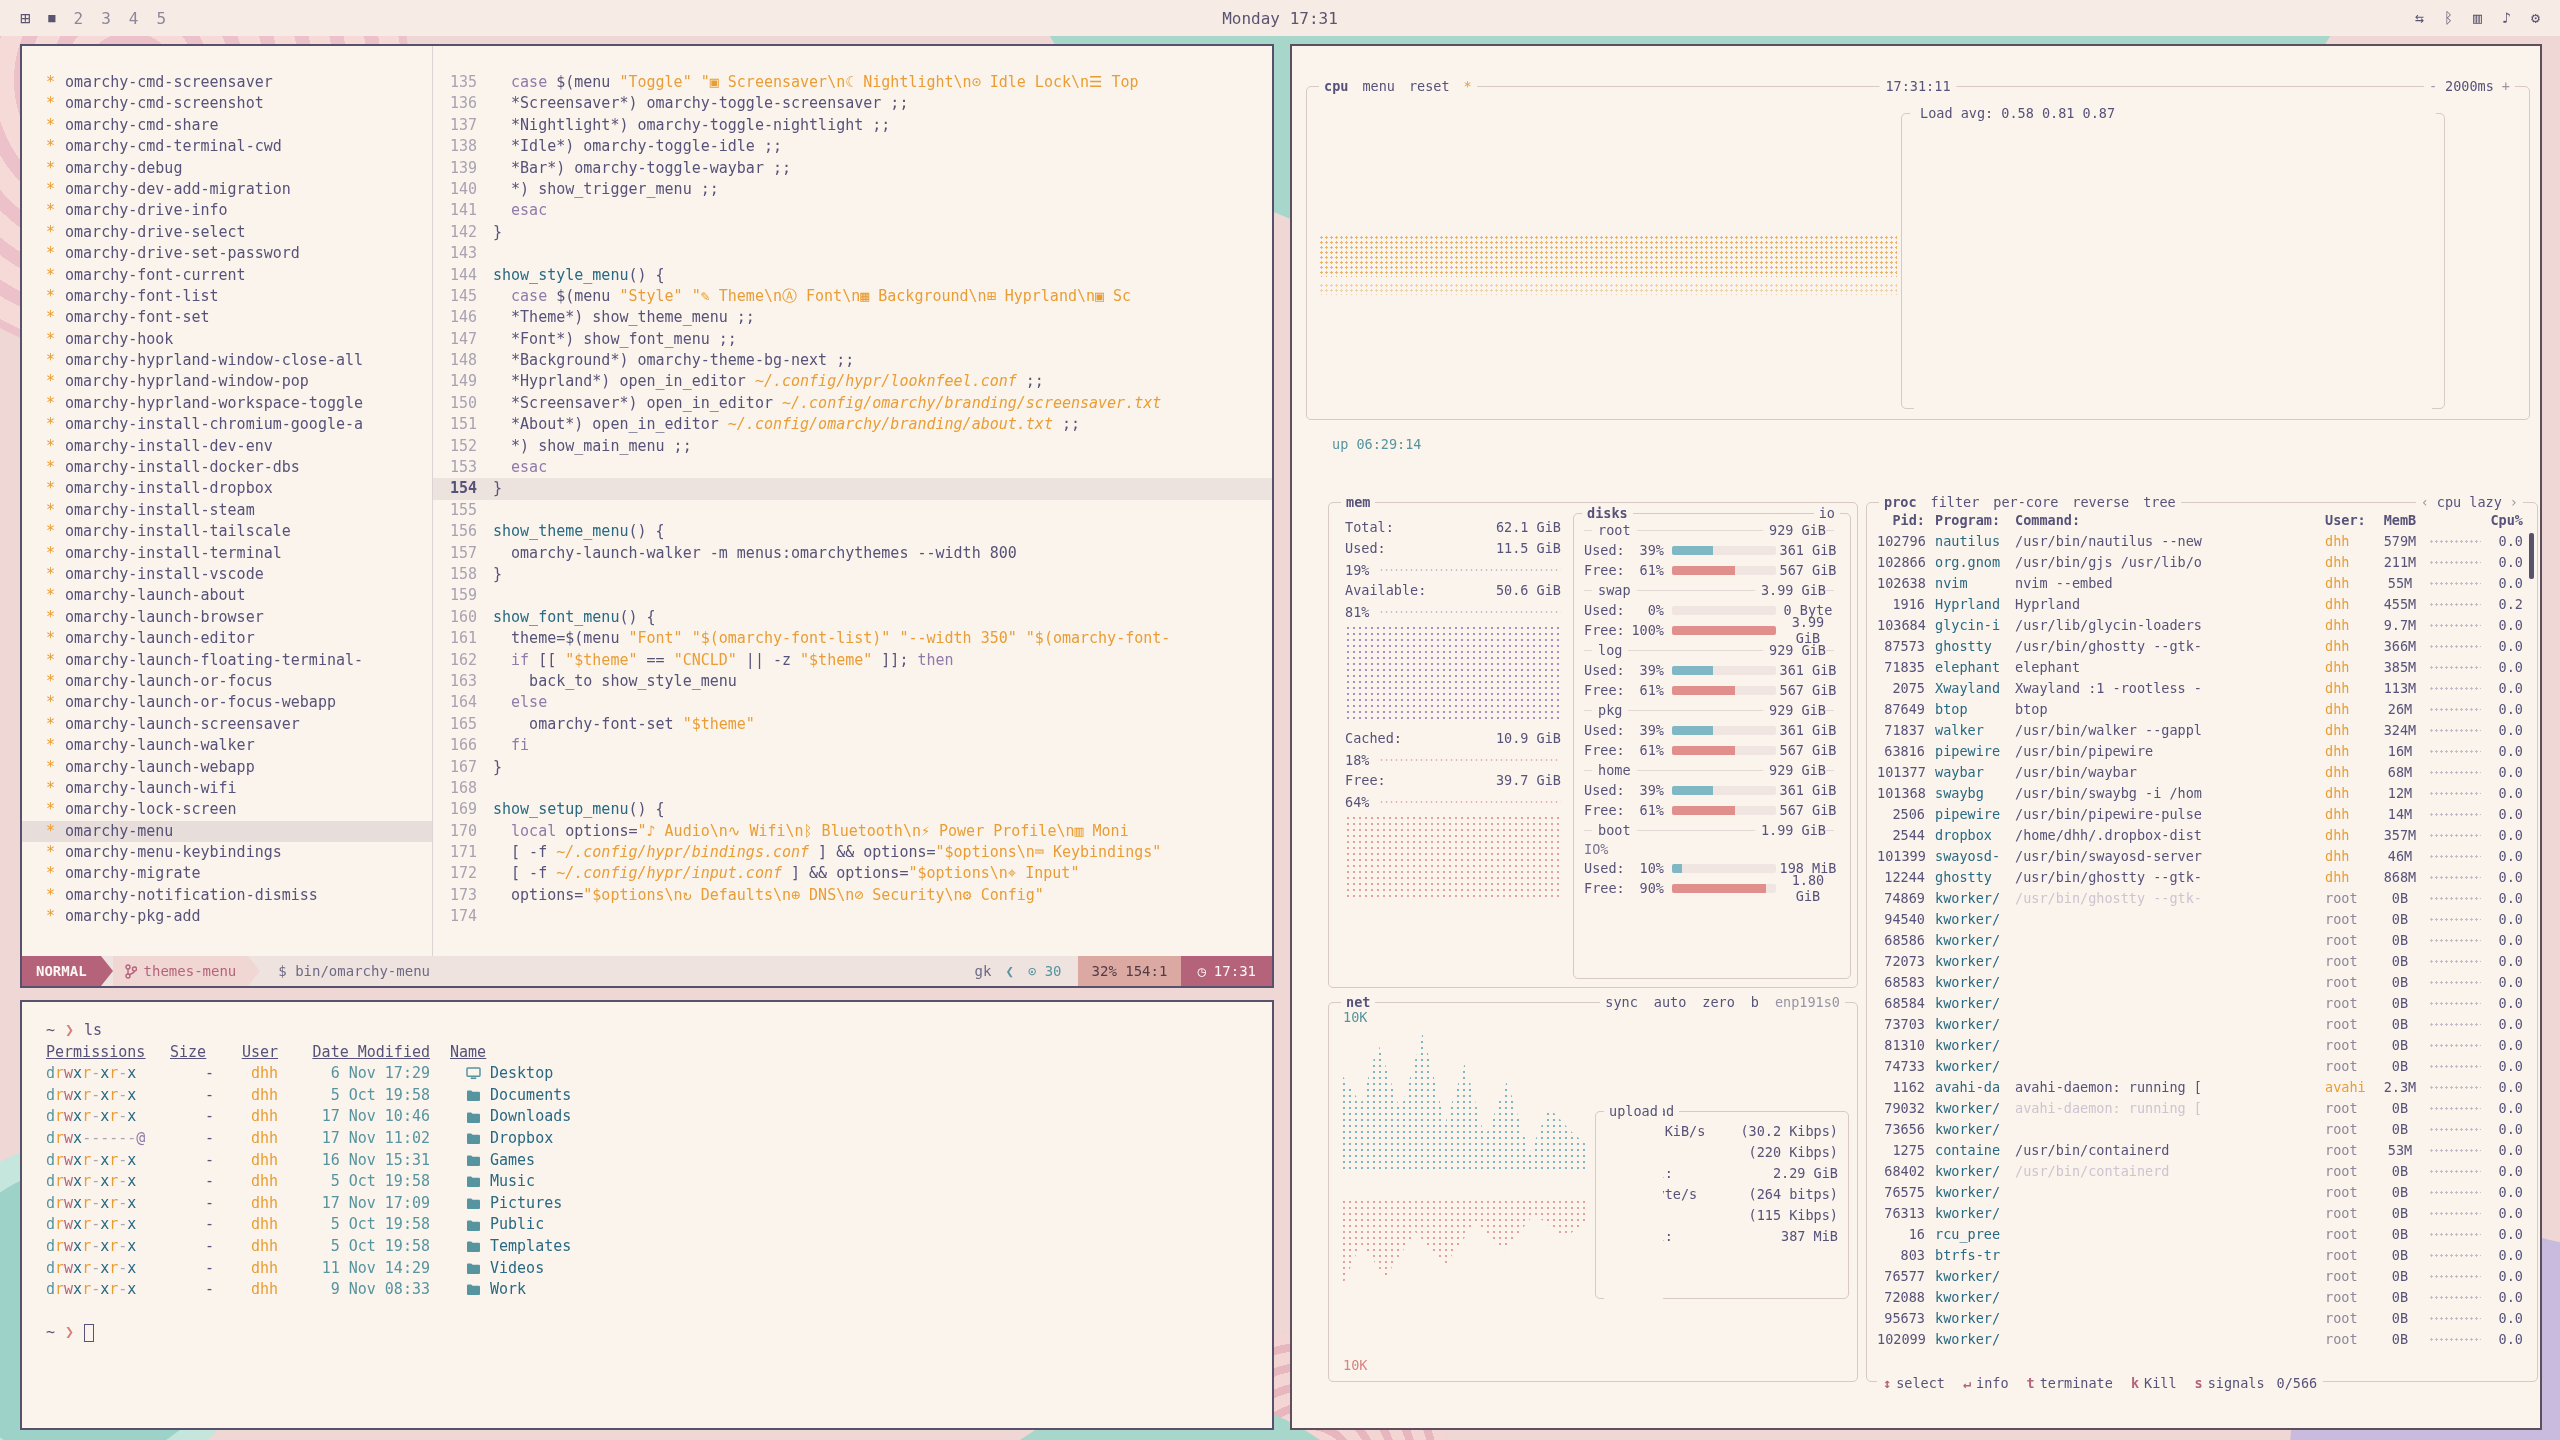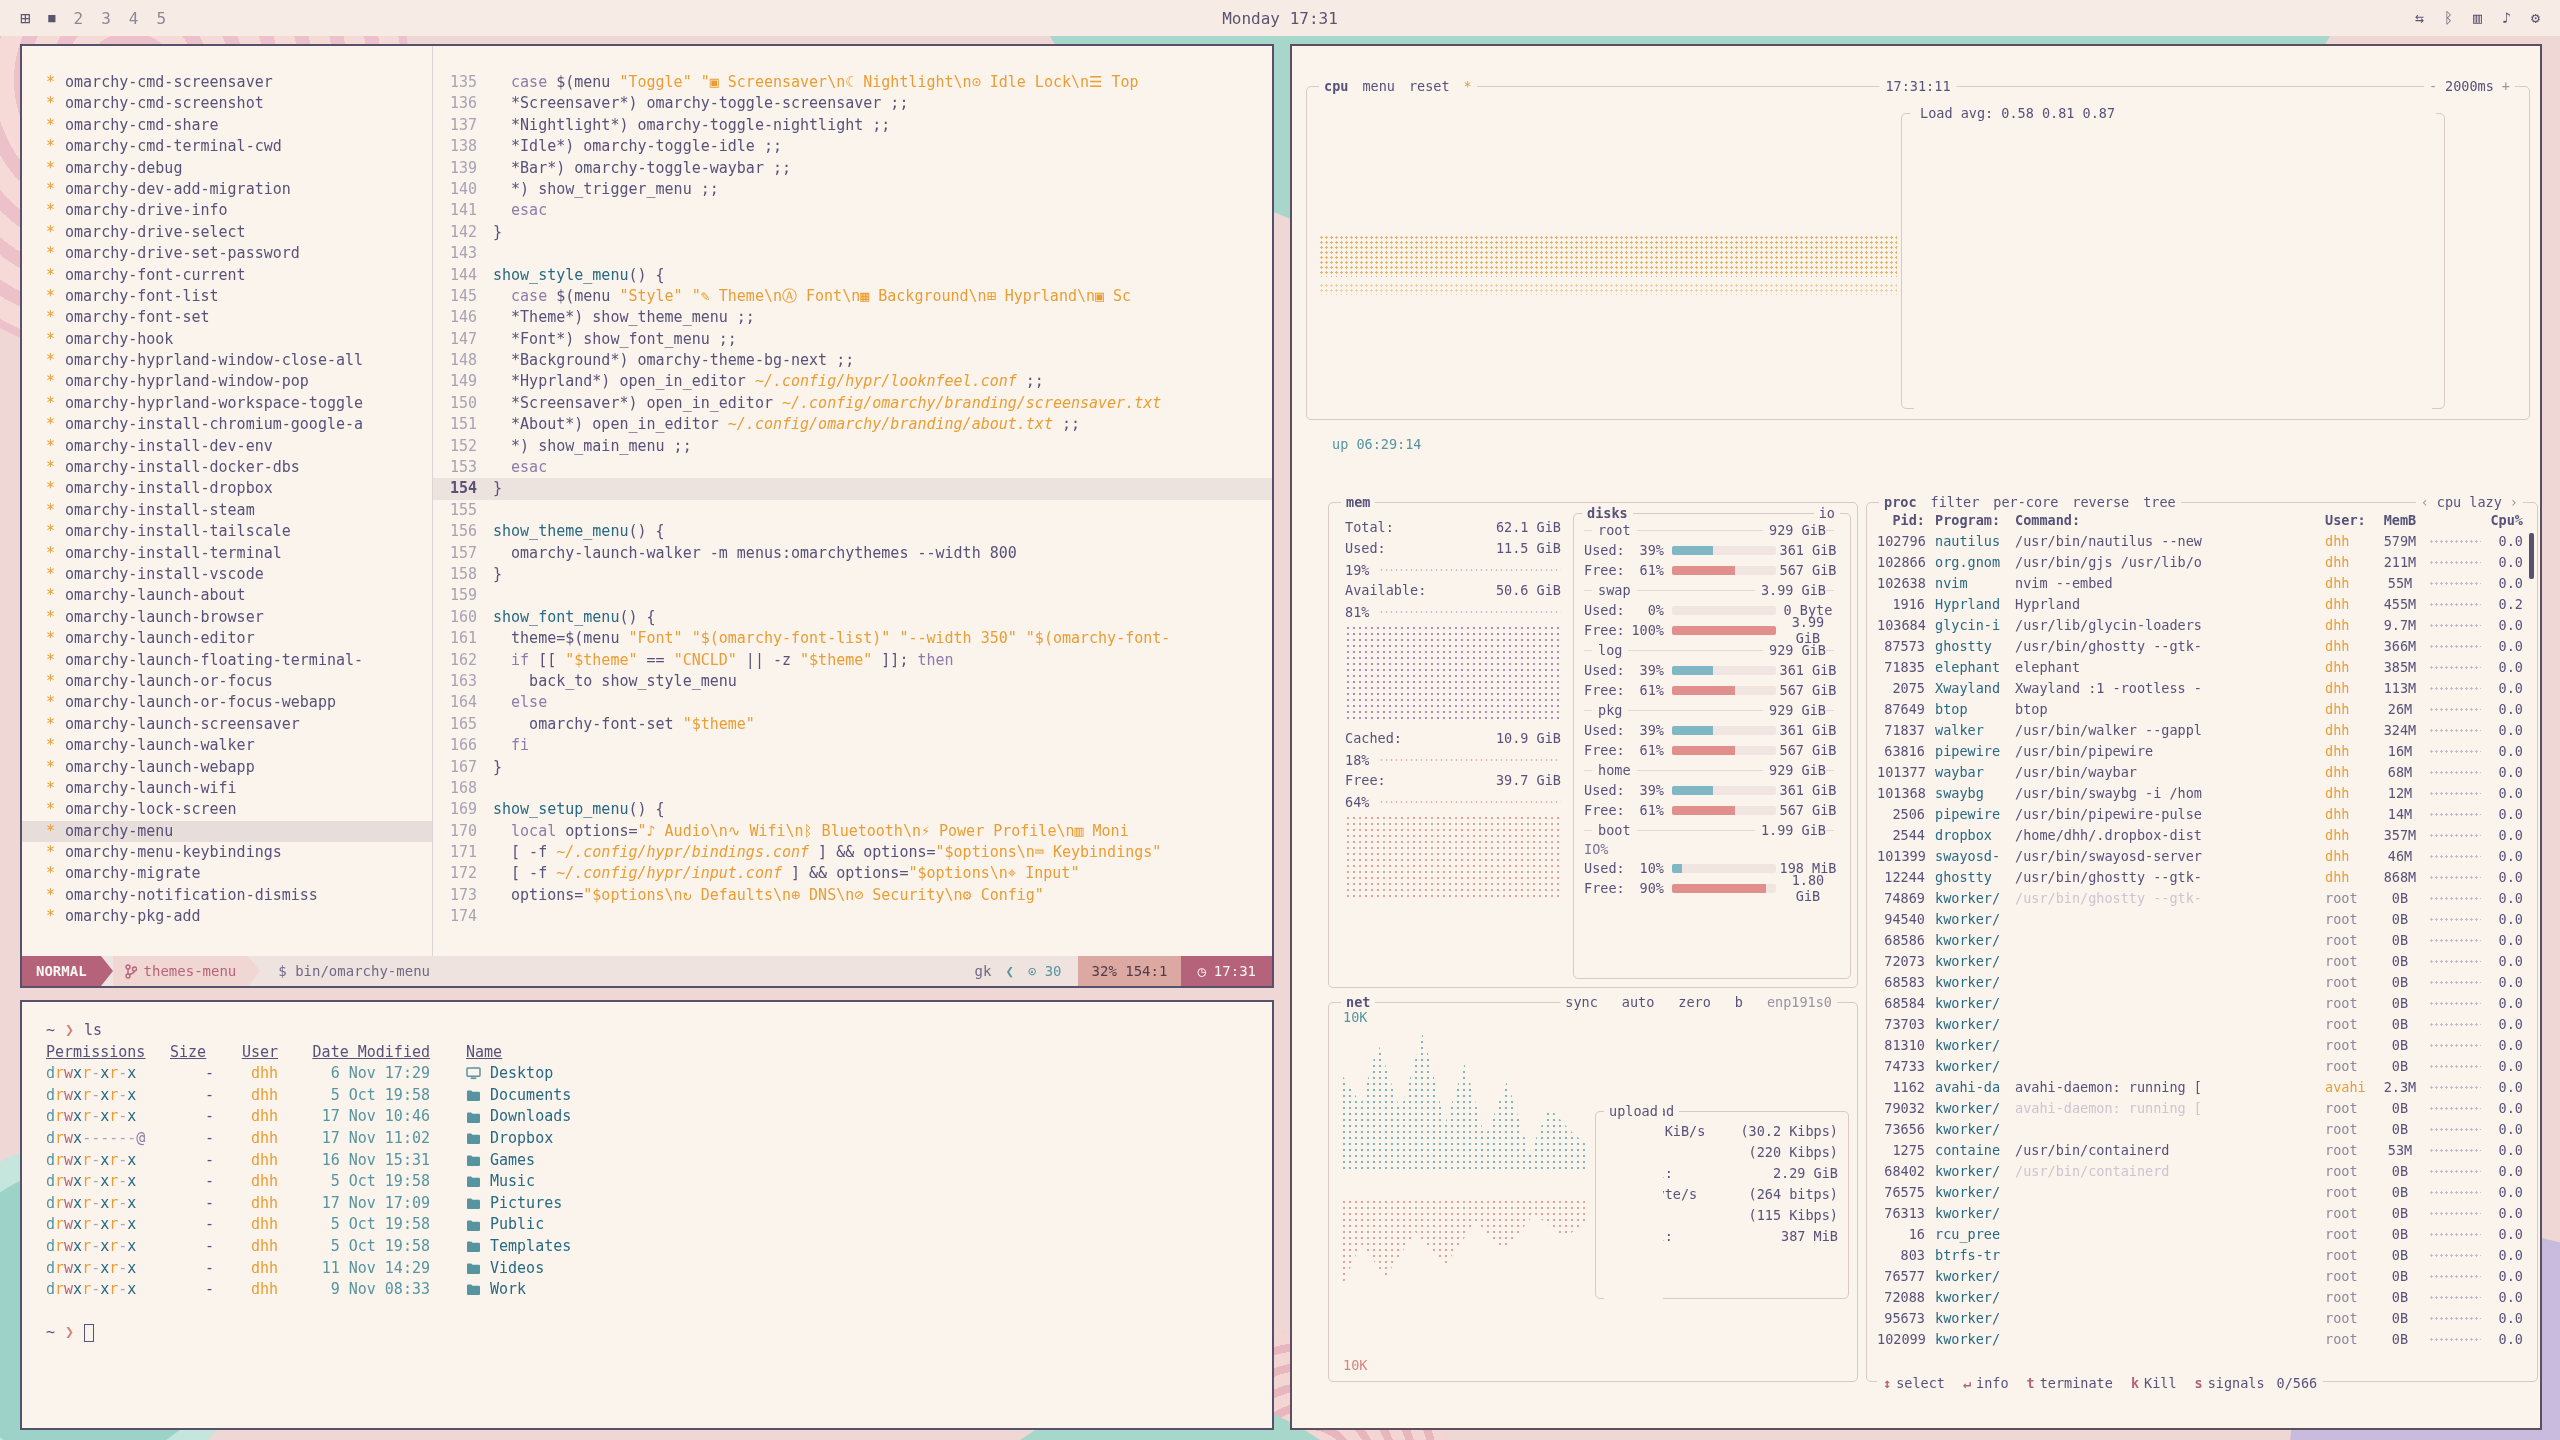--- a/index.html
+++ b/index.html
@@ -69,21 +69,21 @@
   .cursor-block{display:inline-block;width:10px;height:18px;border:1.5px solid var(--text)}
   .ls-row,.ls-header{display:flex;white-space:pre}
   .ls-header{color:var(--text)}
   .ls-header span{text-decoration:underline}
   .c-perm{width:120px} .c-size{width:48px;text-align:right}
   .c-user{width:64px;text-align:right;color:var(--gold)}
   .c-date{width:152px;text-align:right;color:var(--foam)}
   .c-name{flex:1;padding-left:36px;color:var(--pine);display:flex;align-items:center;gap:9px}
   .ls-header .c-user,.ls-header .c-date,.ls-header .c-name{color:var(--text)}
   .ls-header .c-size{text-align:left;padding-left:4px}
-  .ls-header .c-name{padding-left:36px}
+  .ls-header .c-name{padding-left:20px}
   .pc-d{color:var(--foam)} .pc-r{color:var(--gold)} .pc-w{color:var(--love)} .pc-x{color:var(--pine)} .pc-x0{color:#aba5b5} .pc-at{color:var(--iris)}
   .fico{display:inline-flex}
 
   
   .btop-window{left:1290px;top:44px;width:1252px;height:1386px;font-size:13.5px;border-color:#5d4f5e}
   .bx{position:absolute;border:1px solid var(--boxline);border-radius:5px}
   .bxlab{position:absolute;top:-9px;left:12px;background:var(--base);padding:0 5px;display:flex;gap:14px;white-space:nowrap}
   .btab{color:var(--text)} .btab.title{font-weight:bold}
   .bstar{color:var(--gold)}
   .bx-time{position:absolute;top:-9px;left:50%;transform:translateX(-50%);background:var(--base);padding:0 6px}
@@ -124,21 +124,21 @@
   .hline.short{flex:0 0 8px;margin:0 6px 0 0}
   .dio{height:18px;line-height:18px;color:var(--subtle)}
   .dline{display:flex;align-items:center;height:20px}
   .dlab{width:46px} .dpct{width:34px;text-align:right;margin-right:8px;color:var(--text)}
   .dbar{flex:1;height:9px;background:#f0e5e1;border-radius:2px;overflow:hidden}
   .dbar i{display:block;height:100%}
   .dbar.used i{background:#7fb8c4}
   .dbar.free i{background:#e08f8d}
   .dval{width:64px;text-align:center}
   #net-box{left:36px;top:956px;width:530px;height:380px}
-  .net-btns{position:absolute;top:-9px;right:20px;background:var(--base);padding:0 5px;display:flex;gap:24px}
+  .net-btns{position:absolute;top:-9px;right:12px;background:var(--base);padding:0 5px;display:flex;gap:16px}
   .net-if{color:var(--muted)}
   #net-down-graph{position:absolute;left:12px;top:18px;width:248px;height:150px;background-image:radial-gradient(#7db6bf 1.2px,transparent 1.35px);background-size:6px 6px;clip-path:polygon(0 100%,0 35%,8% 55%,15% 15%,24% 60%,33% 8%,42% 68%,50% 28%,58% 78%,67% 40%,76% 88%,84% 58%,93% 74%,100% 84%,100% 100%)}
   #net-up-graph{position:absolute;left:12px;top:196px;width:248px;height:150px;background-image:radial-gradient(#e2a19e 1.2px,transparent 1.35px);background-size:6px 6px;clip-path:polygon(0 0,100% 0,100% 14%,90% 26%,78% 10%,66% 34%,54% 16%,42% 44%,30% 22%,18% 52%,8% 30%,0 60%)}
   #net-scale-top{position:absolute;left:14px;top:6px;color:var(--foam)}
   #net-scale-bottom{position:absolute;left:14px;bottom:8px;color:var(--rose)}
   #dl-box{position:absolute;left:266px;top:108px;width:254px;height:188px;border:1px solid var(--boxline);border-radius:5px;background:var(--base);padding:8px 10px}
   #dl-box .bxlab{left:8px}
   .ul-lab{position:absolute;bottom:-9px;left:8px;background:var(--base);padding:0 5px}
   .nd-row{display:flex;align-items:center;height:21px}
   .nd-arrow{width:18px} .nd-arrow.down{color:var(--foam)} .nd-arrow.up{color:var(--rose)}

